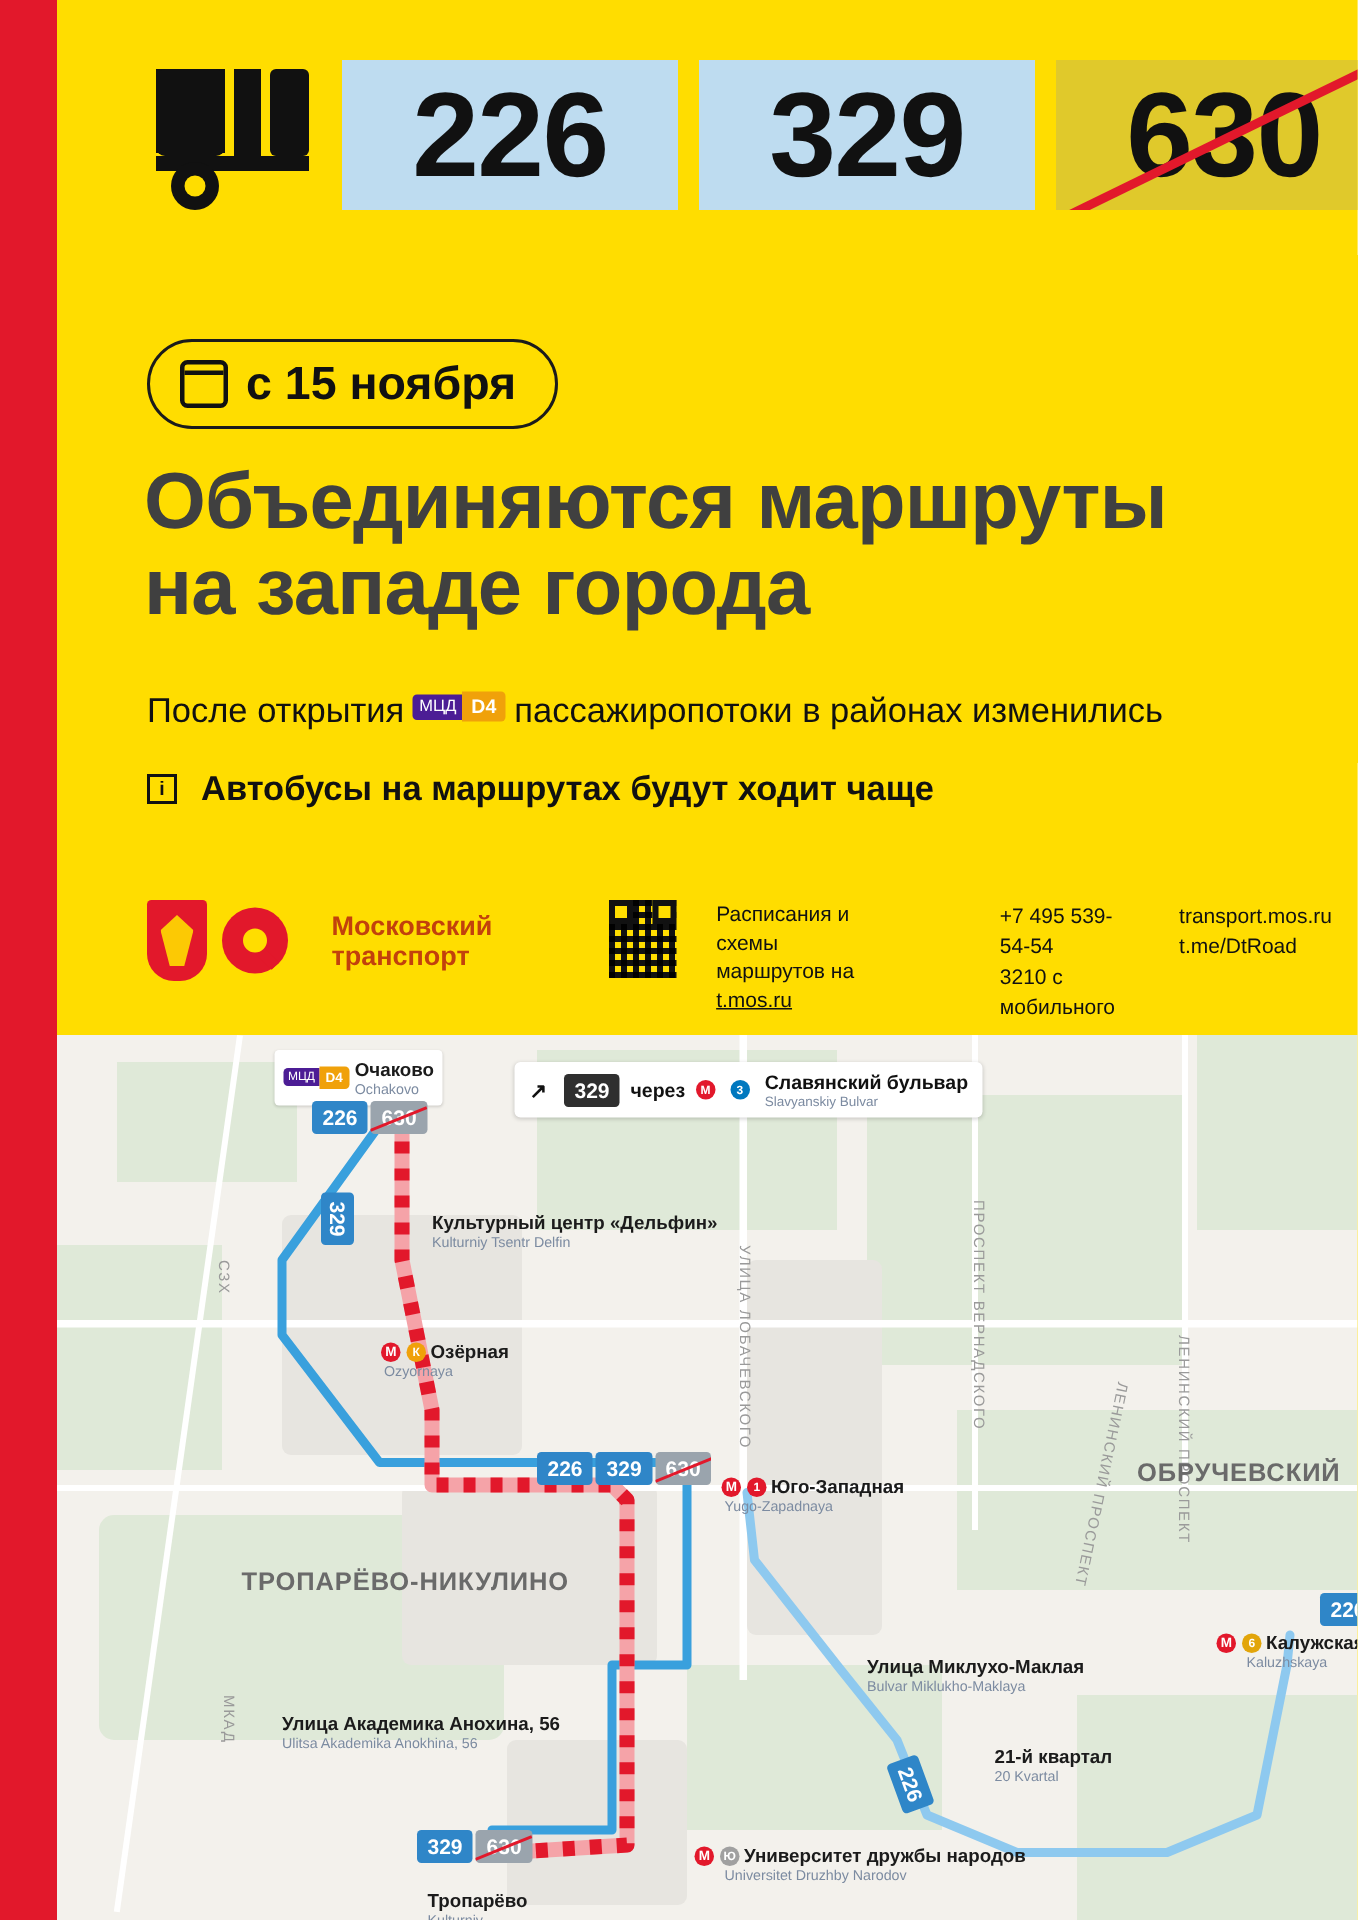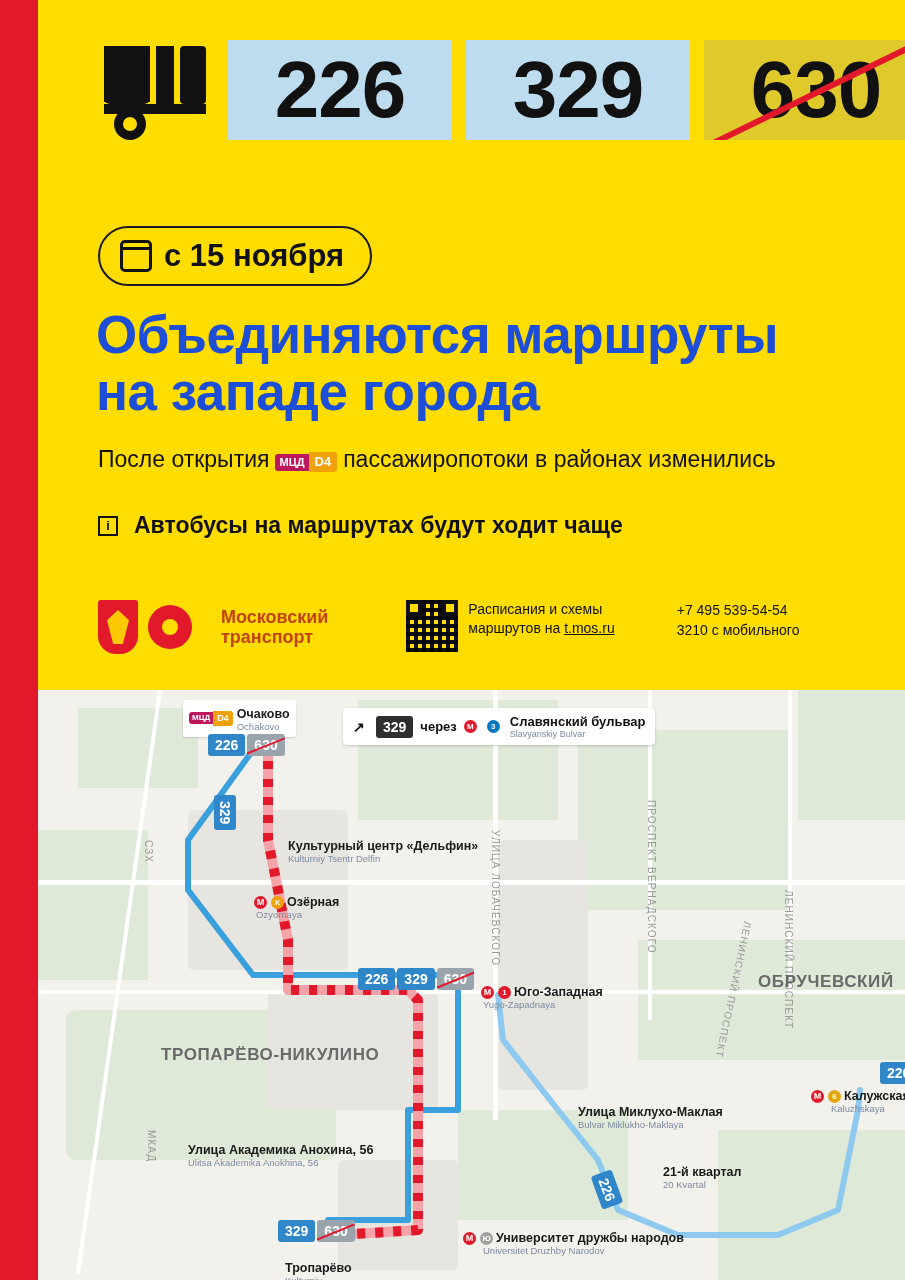--- a/index.html
+++ b/index.html
@@ -38,29 +38,29 @@
     border:2.5px solid #1b1b1b;border-radius:30px;
     display:flex;align-items:center;gap:12px;padding:0 26px 0 20px;
     box-sizing:border-box;
   }
   .datepill .label{font-size:31px;font-weight:bold;color:#111;}
   .cal{width:32px;height:32px;border:3px solid #111;border-radius:5px;position:relative;box-sizing:border-box;}
   .cal:before{content:"";position:absolute;left:0;top:4px;width:100%;height:3px;background:#111;}
   
   .headline{
     position:absolute;left:58px;top:306px;width:800px;
-    font-size:53px;line-height:1.08;font-weight:bold;color:#1d4ed8;
+    font-size:53px;line-height:1.08;font-weight:bold;color:#404040;
     letter-spacing:-0.5px;
   }
   .subline{
-    position:absolute;left:60px;top:446px;width:800px;
-    font-size:23px;color:#111;display:flex;align-items:flex-end;flex-wrap:wrap;gap:6px;
+    position:absolute;left:60px;top:460px;width:800px;
+    font-size:23px;color:#111;display:flex;align-items:flex-start;flex-wrap:wrap;gap:6px;
   }
   .mcd-badge{display:inline-flex;align-items:center;height:22px;vertical-align:middle;}
-  .mcd-badge .m{background:#be185d;color:#fff;font-size:11px;font-weight:bold;padding:3px 4px;border-radius:3px 0 0 3px;line-height:1;}
+  .mcd-badge .m{background:#4c1d95;color:#fff;font-size:11px;font-weight:normal;padding:3px 4px;border-radius:3px 0 0 3px;line-height:1;}
   .mcd-badge .d{background:#f0a10a;color:#fff;font-size:13px;font-weight:bold;padding:2px 6px;border-radius:0 3px 3px 0;line-height:1.25;}
   .noteline{
     position:absolute;left:60px;top:512px;display:flex;align-items:center;gap:16px;
     font-size:23px;font-weight:bold;color:#111;
   }
   .infoico{
     width:20px;height:20px;border:2px solid #111;box-sizing:border-box;
     display:flex;align-items:center;justify-content:center;font-size:13px;font-weight:bold;
   }
   
@@ -77,21 +77,21 @@
   .mt-logo:before{content:"";position:absolute;left:20px;top:20px;width:22px;height:7px;background:#e2182b;transform:rotate(45deg);transform-origin:left center;}
   .mt-text{color:#c2410c;font-size:18px;font-weight:bold;line-height:1.12;margin-left:19px;}
   .qrblock{display:flex;align-items:flex-start;gap:10px;margin-left:78px;}
   .qr{width:52px;height:52px;background:
      repeating-linear-gradient(0deg,#111 0 4px,transparent 4px 8px),
      repeating-linear-gradient(90deg,#111 0 4px,transparent 4px 8px);
      background-blend-mode:multiply;position:relative;}
   .qr:before,.qr:after{content:"";position:absolute;width:16px;height:16px;border:4px solid #111;background:#ffdd00;box-sizing:border-box;}
   .qr:before{left:0;top:0;}
   .qr:after{right:0;top:0;}
-  .qrtext{font-size:14px;color:#111;line-height:1.35;}
+  .qrtext{font-size:14px;color:#111;line-height:1.35;margin-left:16px;}
   .qrtext a{color:#111;text-decoration:underline;}
   .contacts{display:flex;gap:26px;margin-left:62px;font-size:14px;color:#111;line-height:1.45;}
   
   .map{position:absolute;left:38px;top:690px;width:867px;height:590px;background:#f3f1ec;overflow:hidden;}
   .greenblob{position:absolute;background:#dfe9d8;}
   .greyblock{position:absolute;background:#e7e5e0;}
   .roadline{position:absolute;background:#ffffff;}
   .mapname{position:absolute;font-weight:bold;color:#6a6a6a;font-size:17px;letter-spacing:.6px;}
   .streetlbl{position:absolute;color:#9a9a9a;font-size:10px;letter-spacing:1.1px;}
   .poi{position:absolute;}
@@ -190,20 +190,24 @@
             <span>маршрутов на </span><a href="#">t.mos.ru</a>
           </span>
         </span>
       </div>
 
       <div class="contacts">
         <span>
           <span style="display:block">+7 495 539-54-54</span>
           <span style="display:block">3210 с мобильного</span>
         </span>
+        <span>
+          <span style="display:block">transport.mos.ru</span>
+          <span style="display:block">t.me/DtRoad</span>
+        </span>
       </div>
     </div>
   </div>
 
   <div class="map">
 
     <div class="greenblob" style="left:40px;top:18px;width:120px;height:80px;"></div>
     <div class="greenblob" style="left:0px;top:140px;width:110px;height:150px;"></div>
     <div class="greenblob" style="left:28px;top:320px;width:270px;height:150px;border-radius:10px;"></div>
     <div class="greenblob" style="left:320px;top:10px;width:200px;height:120px;"></div>
@@ -269,21 +273,21 @@
       <span class="pill" style="background:#2f2f2f;">329</span>
       <span class="ru">через</span>
       <span class="mline" style="background:#e2182b;">М</span>
       <span class="mline" style="background:#0078bf;">3</span>
       <span>
         <span class="ru" style="display:block">Славянский бульвар</span>
         <span class="en" style="display:block">Slavyanskiy Bulvar</span>
       </span>
     </div>
 
-    <div class="poi" style="left:250px;top:146px;">
+    <div class="poi" style="left:250px;top:116px;">
       <span class="ru">Культурный центр «Дельфин»</span>
       <span class="en" style="display:block">Kulturniy Tsentr Delfin</span>
     </div>
 
     <div class="poi" style="left:216px;top:202px;">
       <span class="ru">
         <span class="metro-dot">М</span><span class="mline" style="background:#f0a10a;">К</span><span>Озёрная</span>
       </span>
       <span class="en" style="display:block;margin-left:2px;">Ozyornaya</span>
     </div>

